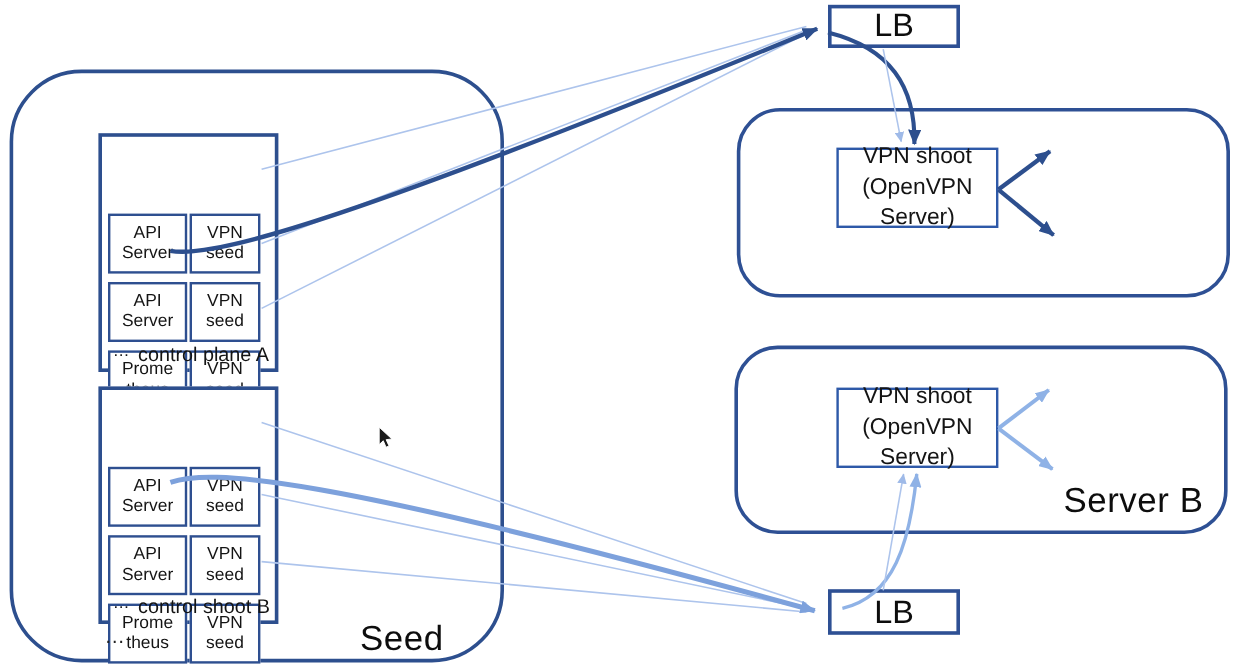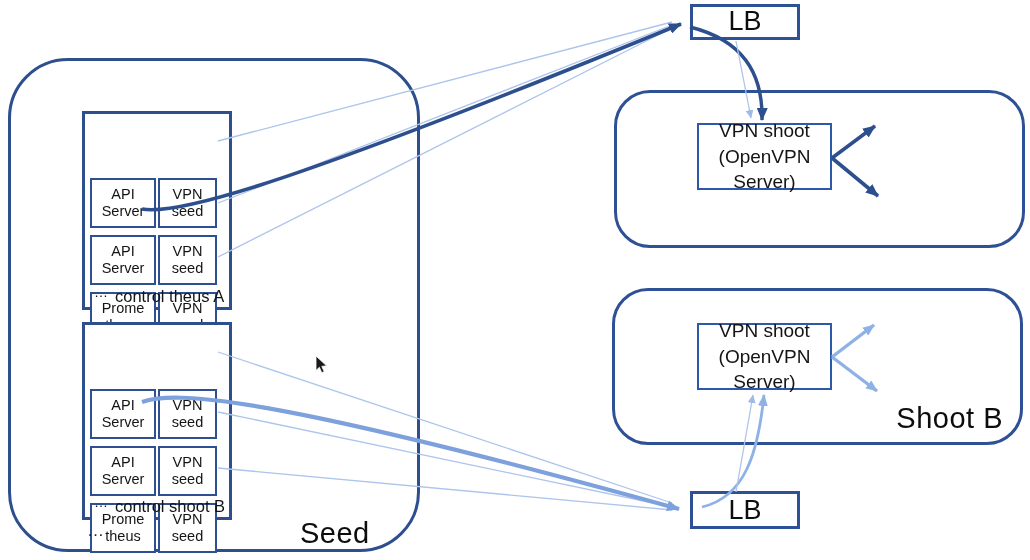--- a/index.html
+++ b/index.html
@@ -68,21 +68,21 @@
 Server</div>
       <div class="cell">VPN
 seed</div>
       <div class="cell">Prome
 theus</div>
       <div class="cell">VPN
 seed</div>
     </div>
     <div class="cp-footer">
       <span class="dots">…</span>
-      <span>control theus A</span>
+      <span>control plane A</span>
     </div>
   </div>
 
   <div class="abs cp cp-b">
     <div class="cp-grid">
       <div class="cell">API
 Server</div>
       <div class="cell">VPN
 seed</div>
       <div class="cell">API
@@ -114,21 +114,21 @@
 <div class="abs shoot shoot-a">
   <div class="vpn-box">VPN shoot
 (OpenVPN
 Server)</div>
 </div>
 
 <div class="abs shoot shoot-b">
   <div class="vpn-box">VPN shoot
 (OpenVPN
 Server)</div>
-  <div class="shoot-label">Shoot B</div>
+  <div class="shoot-label">Server B</div>
 </div>
 
 <svg class="abs overlay" viewBox="0 0 1030 560" xmlns="http://www.w3.org/2000/svg">
   <defs>
     <marker id="ah-dark" markerWidth="14" markerHeight="11" refX="12" refY="5.5" orient="auto" markerUnits="userSpaceOnUse">
       <path d="M0,0 L13,5.5 L0,11 Z" fill="#2d4f8e"></path>
     </marker>
     <marker id="ah-med" markerWidth="14" markerHeight="11" refX="12" refY="5.5" orient="auto" markerUnits="userSpaceOnUse">
       <path d="M0,0 L13,5.5 L0,11 Z" fill="#7da1dc"></path>
     </marker>

